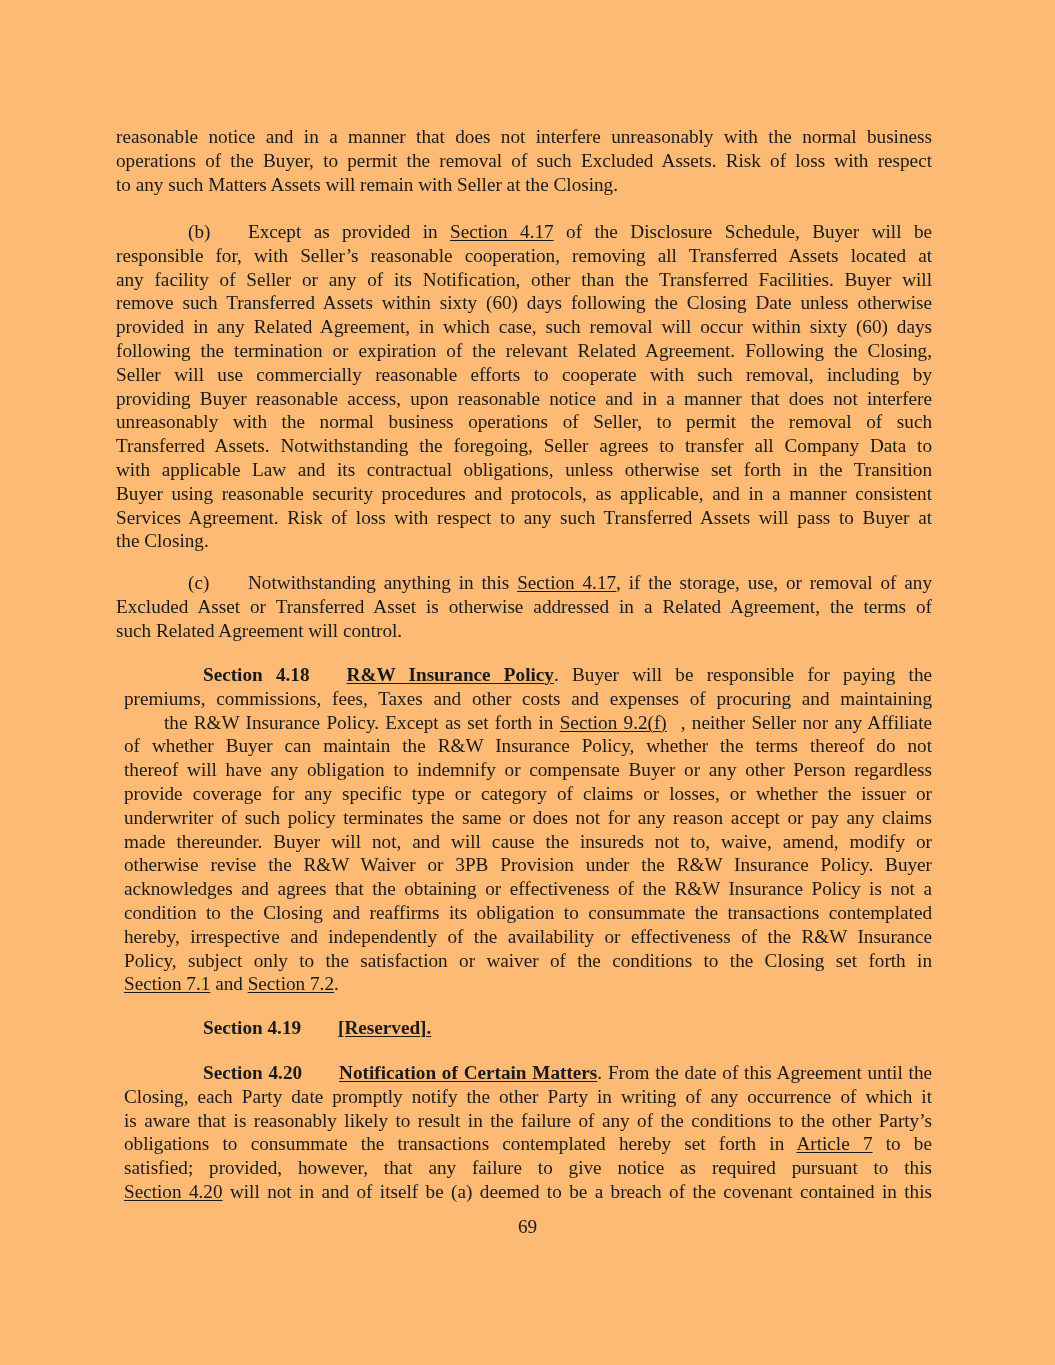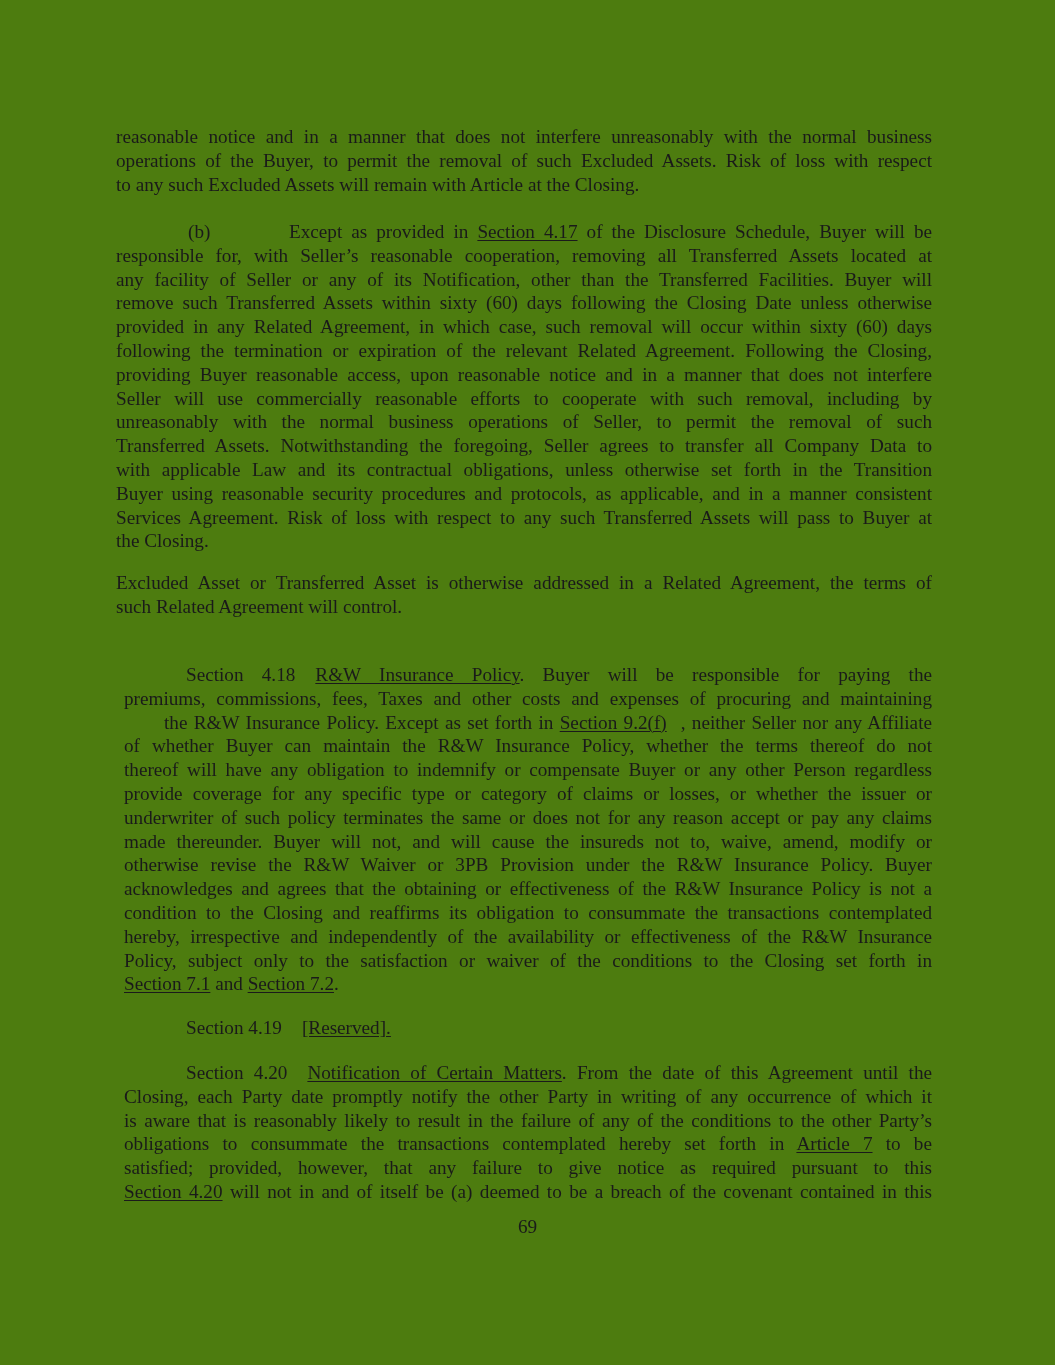--- a/index.html
+++ b/index.html
@@ -1,57 +1,58 @@
 <!DOCTYPE html>
 <html><head>
   <meta charset="utf-8">
   <style>
     html, body { margin: 0; padding: 0; background: #ffffff; }
     body { width: 1055px; height: 1365px; position: relative; overflow: hidden;
            font-family: "Liberation Serif", serif; color: #1a1a1a; }
-    .page { position: absolute; left: 0; top: 0; width: 1055px; height: 1365px; background: #4d7c0f; }
+    .page { position: absolute; left: 0; top: 0; width: 1055px; height: 1365px; background: #fdba74; }
     .para { position: absolute; font-size: 19.2px; line-height: 23.8px; }
     .line { display: block; white-space: nowrap; text-align: justify; text-align-last: justify; height: 23.8px; }
     .line.last { text-align-last: left; }
     .p1 { left: 116px; width: 816px; }
     .p2 { left: 124px; width: 808px; }
     .u { text-decoration: underline; text-underline-offset: 2px; text-decoration-thickness: 1px; }
-    .b { font-weight: normal; }
+    .b { font-weight: bold; margin-left: 17px; }
     .lbl { display: inline-block; }
     .pagenum { position: absolute; left: 0; width: 1055px; top: 1216px; text-align: center; font-size: 19.2px; }
   </style>
 </head>
 <body>
 
 <div class="page">
 
   <div class="para p1" style="top:125px;">
     <span class="line">reasonable notice and in a manner that does not interfere unreasonably with the normal business</span>
     <span class="line">operations of the Buyer, to permit the removal of such Excluded Assets. Risk of loss with respect</span>
-    <span class="line last">to any such Excluded Assets will remain with Article at the Closing.</span>
+    <span class="line last">to any such Matters Assets will remain with Seller at the Closing.</span>
   </div>
 
   <div class="para p1" style="top:220px;">
-    <span class="line"><span class="lbl" style="width: 72px; white-space: pre;"></span><span class="lbl" style="width: 60px; white-space: pre;">(b)</span><span style="white-space: pre; margin-left: 41px;">Except as provided in </span><span class="u" style="white-space: pre;">Section 4.17</span><span style="white-space: pre;"> of the Disclosure Schedule, Buyer will be</span></span>
+    <span class="line"><span class="lbl" style="width: 72px; white-space: pre;"></span><span class="lbl" style="width: 60px; white-space: pre;">(b)</span><span style="white-space: pre;">Except as provided in </span><span class="u" style="white-space: pre;">Section 4.17</span><span style="white-space: pre;"> of the Disclosure Schedule, Buyer will be</span></span>
     <span class="line">responsible for, with Seller’s reasonable cooperation, removing all Transferred Assets located at</span>
     <span class="line">any facility of Seller or any of its Notification, other than the Transferred Facilities. Buyer will</span>
     <span class="line">remove such Transferred Assets within sixty (60) days following the Closing Date unless otherwise</span>
     <span class="line">provided in any Related Agreement, in which case, such removal will occur within sixty (60) days</span>
     <span class="line">following the termination or expiration of the relevant Related Agreement. Following the Closing,</span>
+    <span class="line">Seller will use commercially reasonable efforts to cooperate with such removal, including by</span>
     <span class="line">providing Buyer reasonable access, upon reasonable notice and in a manner that does not interfere</span>
-    <span class="line">Seller will use commercially reasonable efforts to cooperate with such removal, including by</span>
     <span class="line">unreasonably with the normal business operations of Seller, to permit the removal of such</span>
     <span class="line">Transferred Assets. Notwithstanding the foregoing, Seller agrees to transfer all Company Data to</span>
     <span class="line">with applicable Law and its contractual obligations, unless otherwise set forth in the Transition</span>
     <span class="line">Buyer using reasonable security procedures and protocols, as applicable, and in a manner consistent</span>
     <span class="line">Services Agreement. Risk of loss with respect to any such Transferred Assets will pass to Buyer at</span>
     <span class="line last">the Closing.</span>
   </div>
 
   <div class="para p1" style="top:571px;">
+    <span class="line"><span class="lbl" style="width: 72px; white-space: pre;"></span><span class="lbl" style="width: 60px; white-space: pre;">(c)</span><span style="white-space: pre;">Notwithstanding anything in this </span><span class="u" style="white-space: pre;">Section 4.17</span><span style="white-space: pre;">, if the storage, use, or removal of any</span></span>
     <span class="line">Excluded Asset or Transferred Asset is otherwise addressed in a Related Agreement, the terms of</span>
     <span class="line last">such Related Agreement will control.</span>
   </div>
 
   <div class="para p2" style="top:663px;">
     <span class="line"><span class="lbl" style="width: 62px; white-space: pre;"></span><span class="b" style="white-space: pre;">Section 4.18</span><span class="lbl" style="width: 20px; white-space: pre;"></span><span class="b u" style="white-space: pre;">R&amp;W Insurance Policy</span><span style="white-space: pre;">. Buyer will be responsible for paying the</span></span>
     <span class="line">premiums, commissions, fees, Taxes and other costs and expenses of procuring and maintaining</span>
     <span class="line"><span style="white-space: pre; margin-left: 40px;">the R&amp;W Insurance Policy. Except as set forth in </span><span class="u" style="white-space: pre;">Section 9.2(f)</span><span style="white-space: pre; margin-left: 14px;">, neither Seller nor any Affiliate</span></span>
     <span class="line">of whether Buyer can maintain the R&amp;W Insurance Policy, whether the terms thereof do not</span>
     <span class="line">thereof will have any obligation to indemnify or compensate Buyer or any other Person regardless</span>

